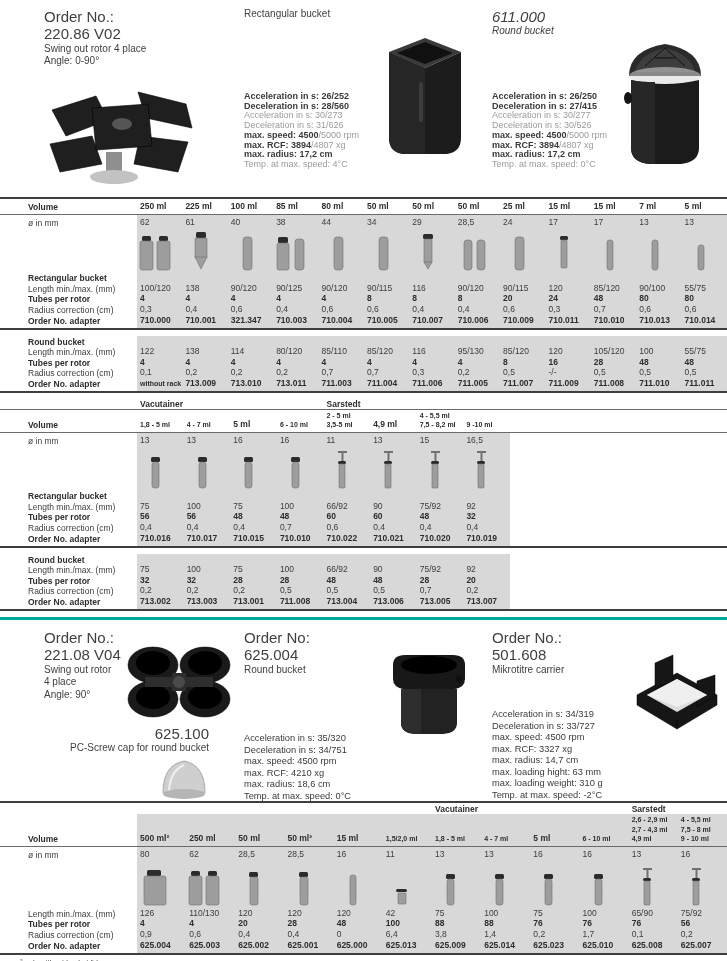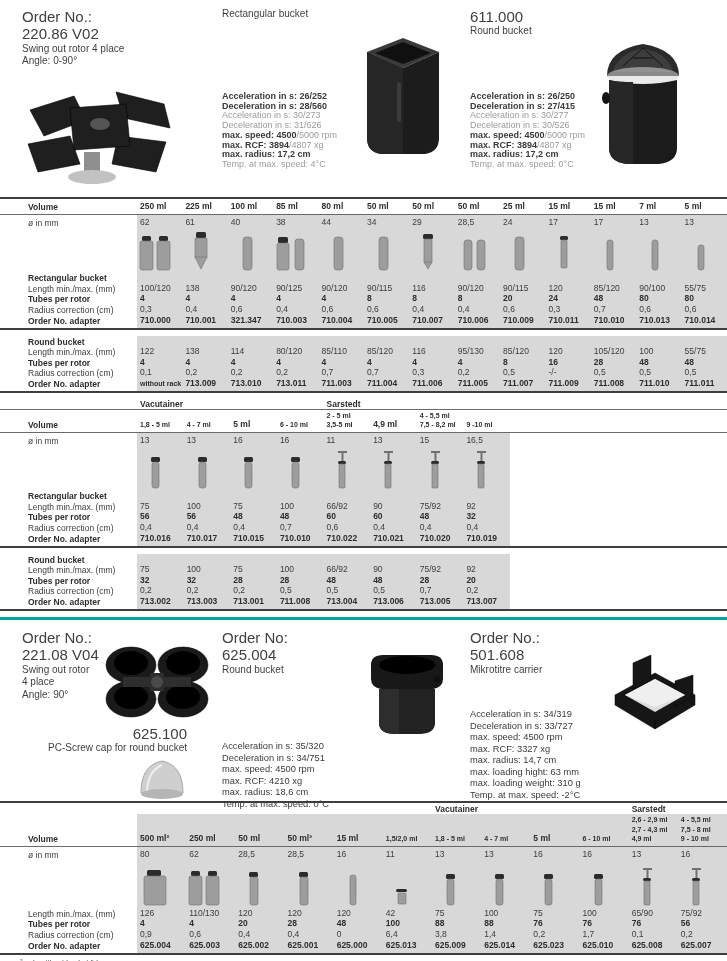--- a/index.html
+++ b/index.html
@@ -1,19 +1,19 @@
 <!DOCTYPE html>
 <html><head>
 <meta charset="utf-8">
 <style>
   html,body{margin:0;padding:0;background:#fff;}
   body{width:727px;height:961px;font-family:"Liberation Sans",sans-serif;color:#3c3c3c;overflow:hidden;position:relative;}
   
   .infogrid{display:grid;grid-template-columns:215px 250px 262px;position:relative;}
-  .icell{position:relative;}
+  .icell{position:relative;margin-left:22px;}
   .h1{font-size:15px;color:#3f3f3f;line-height:1.16;}
   .sub{font-size:10px;color:#3f3f3f;line-height:1.25;}
   .specs{position:absolute;font-size:9px;}
   .specs.top{line-height:9.7px;}
   .specs.bot{line-height:11.5px;font-size:9.3px;}
   .sb{font-weight:bold;color:#3a3a3a;}
   .sg{color:#9b9b9b;}
   .sp{color:#3a3a3a;}
   .imgabs{position:absolute;}
   
@@ -73,21 +73,21 @@
       <svg width="98" height="140" viewBox="0 0 98 140">
         <polygon points="14,22 50,8 86,22 50,38" fill="#3a3a3a"></polygon>
         <polygon points="22,23 50,12 78,23 50,34" fill="#101010"></polygon>
         <path d="M14,22 L14,108 Q14,122 28,124 L72,124 Q86,122 86,108 L86,22 L50,38 Z" fill="#1c1c1c"></path>
         <path d="M14,22 L50,38 L50,124 L28,124 Q14,122 14,108 Z" fill="#262626"></path>
         <rect x="44" y="52" width="4" height="40" rx="2" fill="#3c3c3c"></rect>
       </svg>
     </div>
   </div>
   <div class="icell">
-    <div style="padding-left:5px;">
+    <div style="padding-left:5px;font-style:italic;">
       <div class="h1">611.000</div>
       <div class="sub">Round bucket</div>
     </div>
     <div class="specs top" style="left:5px;top:84px;">
         <div><span class="sb">Acceleration in s: 26/250</span></div>
         <div><span class="sb">Deceleration in s: 27/415</span></div>
         <div><span class="sg">Acceleration in s: 30/277</span></div>
         <div><span class="sg">Deceleration in s: 30/526</span></div>
         <div><span class="sb">max. speed: 4500</span><span class="sg">/5000 rpm</span></div>
         <div><span class="sb">max. RCF: 3894</span><span class="sg">/4807 xg</span></div>
@@ -1144,21 +1144,21 @@
         <ellipse cx="29" cy="39" rx="21" ry="5" fill="#b5b5b5"></ellipse>
       </svg>
     </div>
   </div>
   <div class="icell">
     <div style="padding-left:7px;">
       <div class="h1">Order No:</div>
       <div class="h1">625.004</div>
       <div class="sub">Round bucket</div>
     </div>
-    <div class="specs bot" style="left:7px;top:112px;">
+    <div class="specs bot" style="left:7px;top:104px;">
         <div><span class="sp">Acceleration in s: 35/320</span></div>
         <div><span class="sp">Deceleration in s: 34/751</span></div>
         <div><span class="sp">max. speed: 4500 rpm</span></div>
         <div><span class="sp">max. RCF: 4210 xg</span></div>
         <div><span class="sp">max. radius: 18,6 cm</span></div>
         <div><span class="sp">Temp. at max. speed: 0°C</span></div>
       </div>
     <div class="imgabs" style="left:148px;top:20px;">
       <svg width="88" height="92" viewBox="0 0 88 92">
         <path d="M8,16 Q8,6 20,6 L68,6 Q80,6 80,16 L80,30 Q80,38 70,40 L18,40 Q8,38 8,30 Z" fill="#181818"></path>

